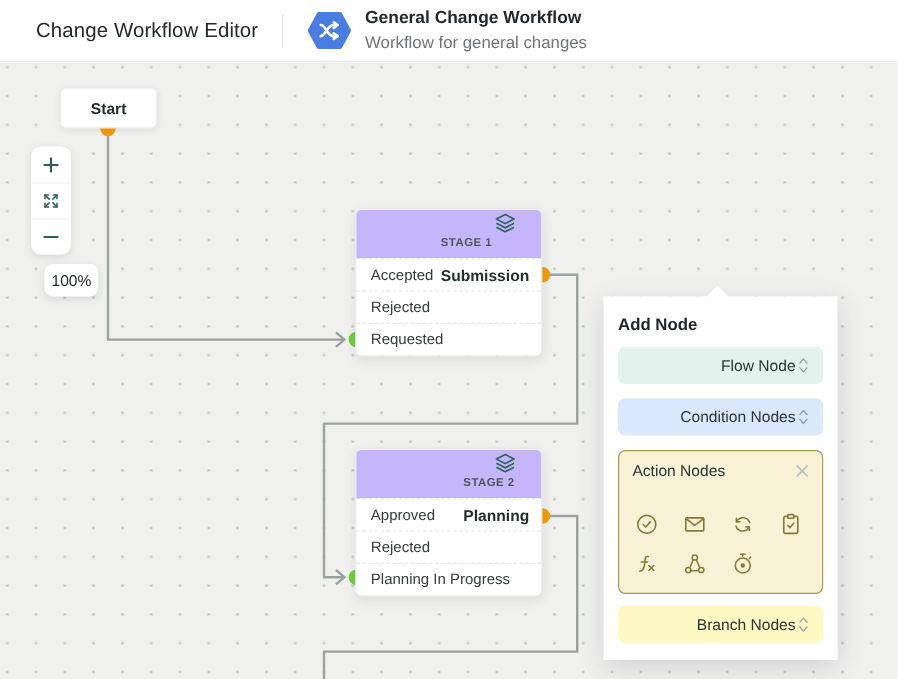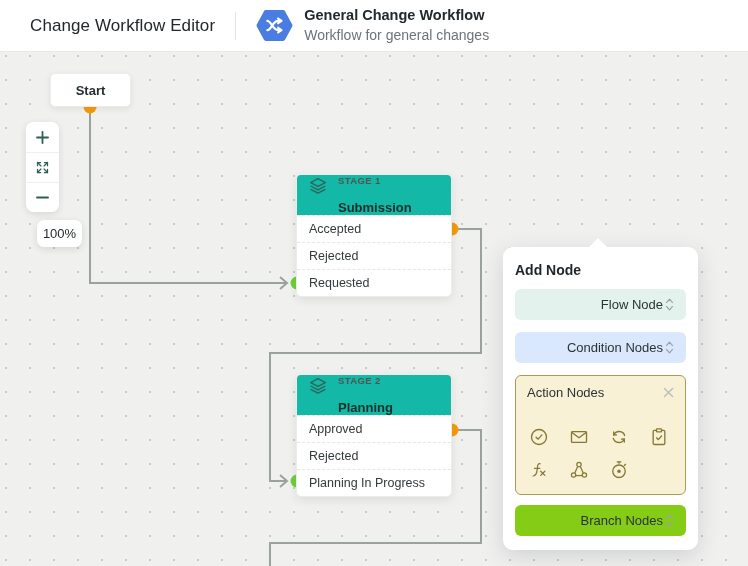--- a/index.html
+++ b/index.html
@@ -33,39 +33,39 @@
   .zoom-btn { width:33px; height:30px; display:flex; align-items:center; justify-content:center; cursor:pointer; background:#fff; border:none; }
   .zoom-btn + .zoom-btn { border-top:1px solid #eef0ef; }
   .zoom-btn svg { stroke:#2f5d53; }
   .zoom-level { position:absolute; left:37px; top:168px; width:45px; height:27px; background:#fff; border-radius:7px;
     box-shadow:0 2px 7px rgba(20,30,30,.12); display:flex; align-items:center; justify-content:center;
     font-size:13px; color:#242a2e; }
 
   
   .stage-node { position:absolute; width:156px; background:#fff; border:1px solid #ececea; border-radius:5px;
     box-shadow:0 3px 10px rgba(20,30,30,.09); }
-  .stage-header { height:40px; background:#14b8a6; border-radius:4px 4px 0 0; display:flex; align-items:flex-start; padding:0 10px; }
+  .stage-header { height:40px; background:#c4b5fd; border-radius:4px 4px 0 0; display:flex; align-items:flex-end; padding:0 10px;flex-direction:column; }
   .stage-header svg { flex:0 0 auto; margin-right:9px; }
   .stage-badge { font-size:9.5px; font-weight:700; letter-spacing:.4px; color:#4c5755; }
   .stage-name { font-size:13px; font-weight:700; color:#20302b; margin-top:14px; }
   .stage-row { height:27px; display:flex; align-items:center; padding-left:12px; font-size:12.5px; color:#333a3c; border-top:1px dashed #e4e7e5; cursor:pointer; }
   .stage-row:first-of-type { border-top:none; }
 
   
-  .add-panel { position:absolute; left:503px; top:195px; width:195px; height:303px; background:#fff; border-radius:10px;
+  .add-panel { position:absolute; left:503px; top:195px; width:195px; height:303px; background:#fff; border-radius:0;
     box-shadow:0 6px 22px rgba(35,45,55,.16); z-index:20; }
   .add-panel .notch { position:absolute; top:-9px; left:85px; width:0; height:0;
     border-left:10px solid transparent; border-right:10px solid transparent; border-bottom:10px solid #fff; }
   .add-title { padding:15px 12px 11px 12px; font-size:14px; font-weight:700; color:#1f2528; }
   .panel-item { margin:0 12px 12px 12px; height:31px; border-radius:6px; display:flex; align-items:center;
     justify-content:flex-end; padding:0 10px 0 11px; font-size:13px; color:#2b3335; cursor:pointer; }
   .panel-item svg { flex:0 0 auto; }
   .item-flow { background:#e3f2ed; }
   .item-condition { background:#d9e8fc; }
-  .item-branch { background:#84cc16; }
+  .item-branch { background:#fef9c3; }
   .action-box { margin:0 12px 10px 12px; background:#f8f1d6; border:1px solid #a89c55; border-radius:6px; }
   .action-head { height:32px; display:flex; align-items:center; justify-content:space-between; padding:0 10px 0 11px;
     font-size:13px; color:#2b3335; cursor:pointer; }
   .action-grid { padding:6px 10px 14px 12px; }
   .action-row { display:flex; gap:19px; margin-top:12px; }
   .action-icon { width:21px; height:21px; color:#857a33; cursor:pointer; display:flex; align-items:center; justify-content:center; }
 </style>
 </head>
 <body>
 

